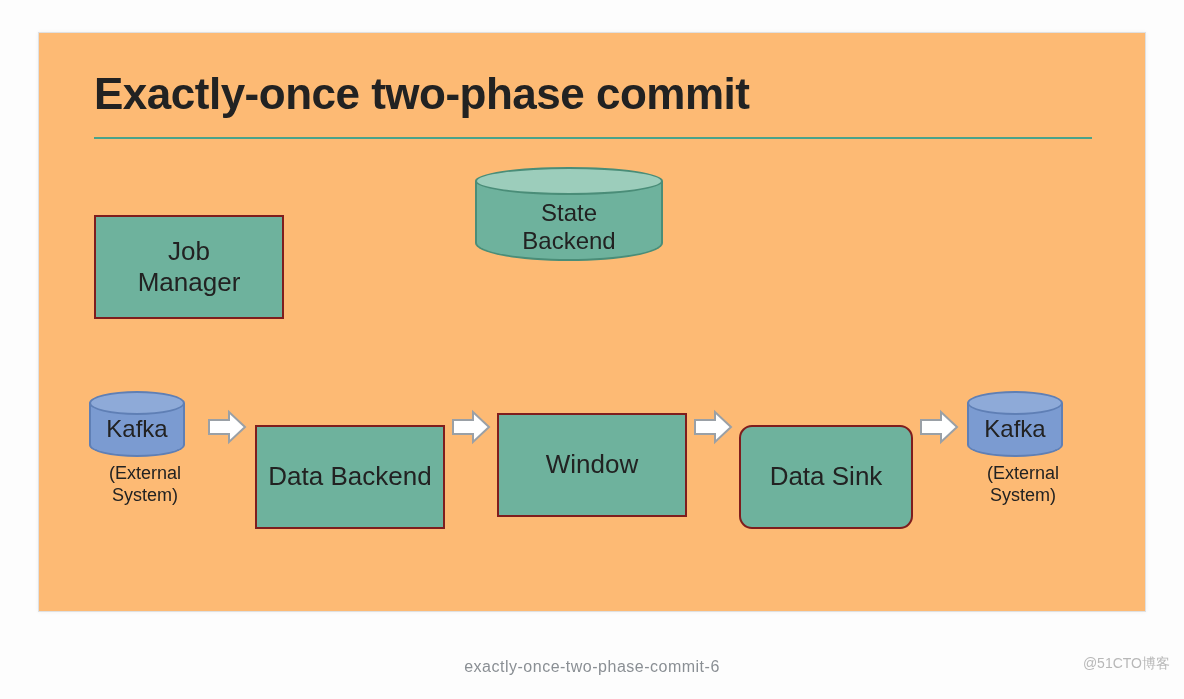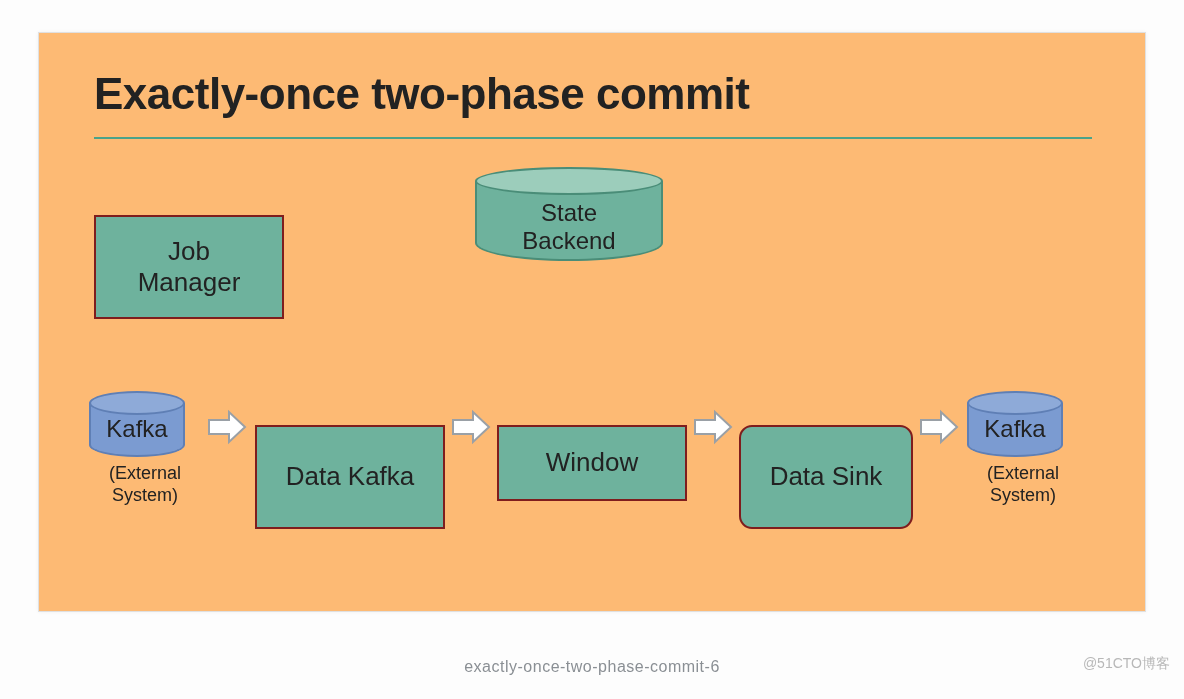--- a/index.html
+++ b/index.html
@@ -182,29 +182,29 @@
   </div>
   <div class="sublabel" style="left:46px; top:430px; white-space:pre-line;">(External
 System)</div>
 
   <div class="arrow" style="left:168px; top:376px;">
     <svg viewBox="0 0 40 36">
         <path d="M2 11 H22 V3 L38 18 L22 33 V25 H2 Z" fill="#ffffff" stroke="#9aa0a6" stroke-width="2"></path>
       </svg>
   </div>
 
-  <div class="gbox" style="left:216px; top:344px; width:190px; height:104px;">Data Kafka</div>
+  <div class="gbox" style="left:216px; top:344px; width:190px; height:104px;">Data Backend</div>
 
   <div class="arrow" style="left:412px; top:376px;">
     <svg viewBox="0 0 40 36">
         <path d="M2 11 H22 V3 L38 18 L22 33 V25 H2 Z" fill="#ffffff" stroke="#9aa0a6" stroke-width="2"></path>
       </svg>
   </div>
 
-  <div class="gbox" style="left:458px; top:344px; width:190px; height:76px;">Window</div>
+  <div class="gbox" style="left:458px; top:332px; width:190px; height:104px;">Window</div>
 
   <div class="arrow" style="left:654px; top:376px;">
     <svg viewBox="0 0 40 36">
         <path d="M2 11 H22 V3 L38 18 L22 33 V25 H2 Z" fill="#ffffff" stroke="#9aa0a6" stroke-width="2"></path>
       </svg>
   </div>
 
   <div class="gbox" style="left:700px; top:344px; width:174px; height:104px;border-radius:13px;">Data Sink</div>
 
   <div class="arrow" style="left:880px; top:376px;">

